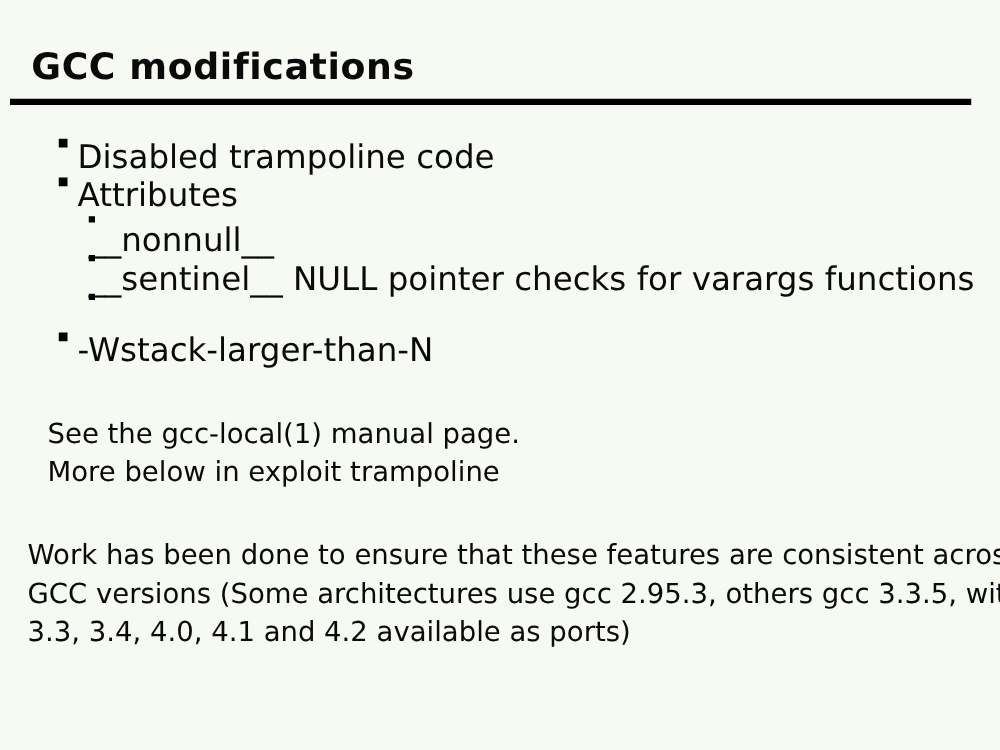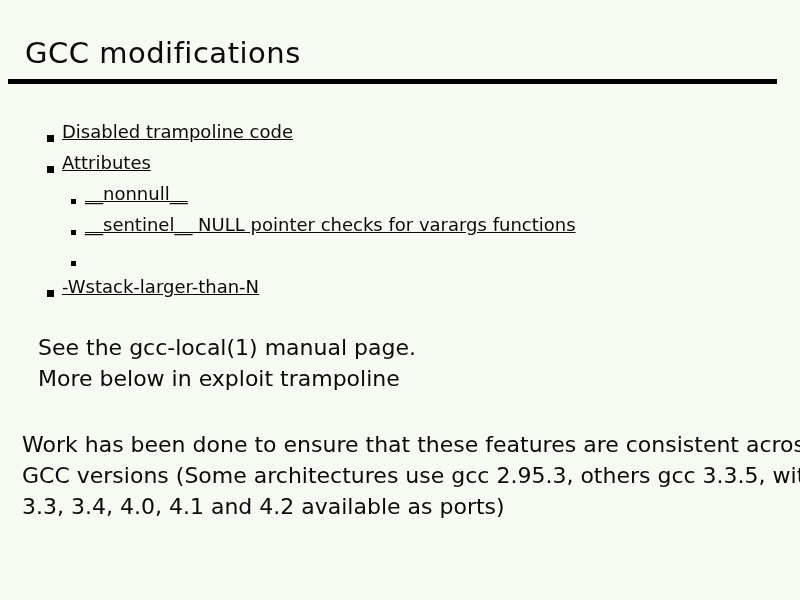--- a/index.html
+++ b/index.html
@@ -18,48 +18,47 @@
     position: relative;
     width: 800px;
     height: 600px;
   }
   .title {
     position: absolute;
     left: 25px;
     top: 36px;
     margin: 0;
     font-size: 29px;
-    font-weight: normal;
+    font-weight: bold;
     letter-spacing: 0.5px;
     white-space: nowrap;
   }
   .rule {
     position: absolute;
     left: 8px;
     top: 79px;
     width: 769px;
     height: 5px;
     background: var(--color-rule, #000000);
   }
   .bullets {
     position: absolute;
     left: 0;
     top: 111px;
     right: 0;
   }
   .bullet {
     display: flex;
-    align-items: flex-end;
+    align-items: flex-start;
     height: 31px;
-    font-size: 18px;
+    font-size: 26px;
     white-space: nowrap;
-    text-decoration: underline;
   }
   .bullet.level1 { padding-left: 47px; }
-  .bullet.level2 { padding-left: 71px; }
+  .bullet.level2 { padding-left: 71px; flex-direction: column; }
   .marker {
     flex: 0 0 auto;
     background: #000000;
     display: inline-block;
   }
   .level1 .marker { width: 7px; height: 7px; margin-right: 8px; }
   .level2 .marker { width: 5px; height: 5px; margin-right: 9px; }
   .para {
     position: absolute;
     left: 22px;

